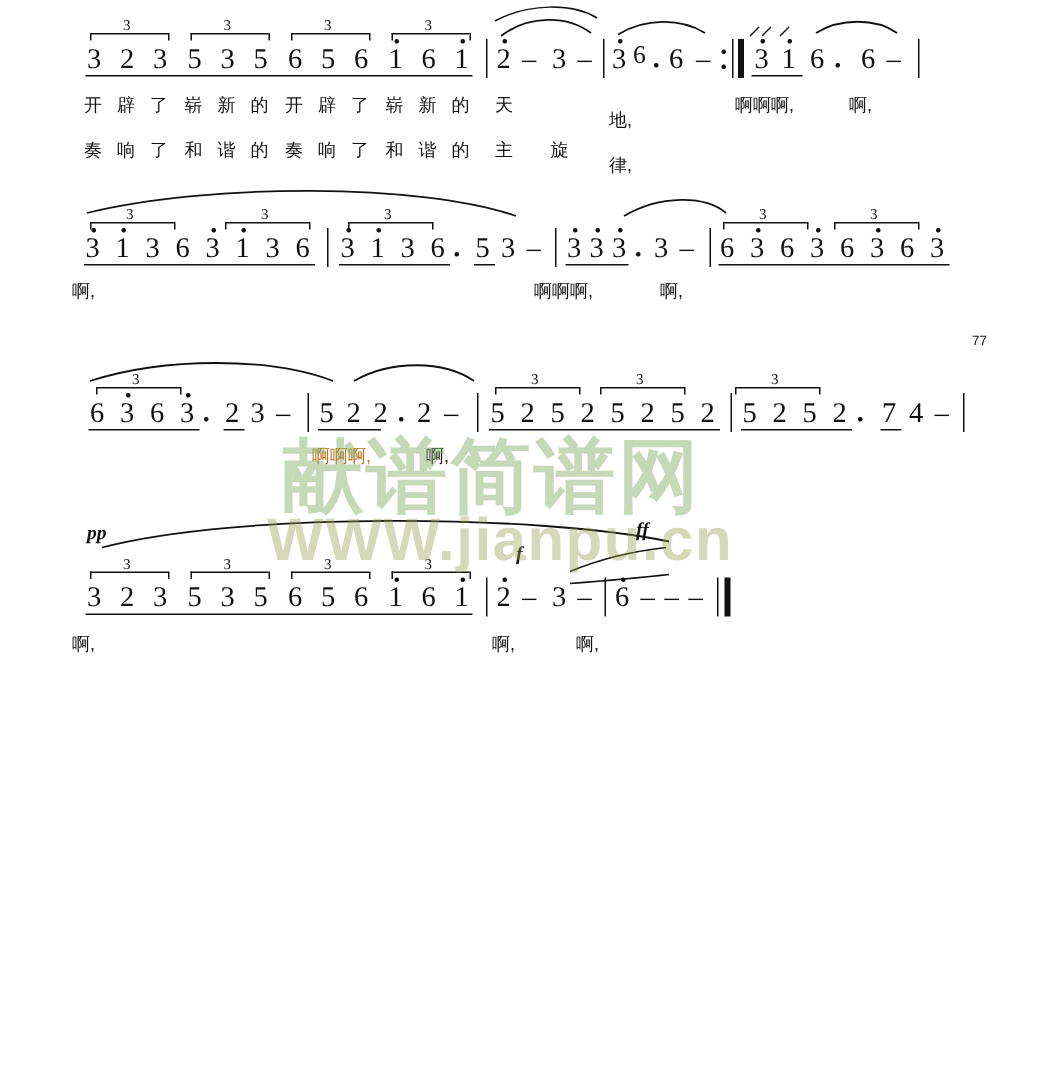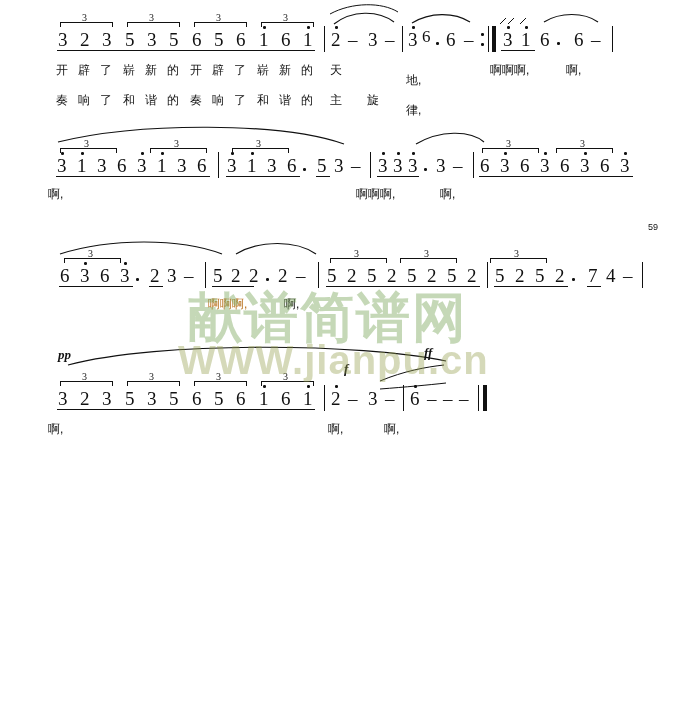--- a/index.html
+++ b/index.html
@@ -342,21 +342,21 @@
     <div class="dot" style="left:584px;top:22px;"></div>
     <div class="dot" style="left:624px;top:22px;"></div>
     <div class="hline" style="left:479px;top:46px;width:154px;"></div>
 
     <div class="lyric" style="left:48px;top:56px;">啊,</div>
     <div class="lyric" style="left:356px;top:56px;">啊啊啊,</div>
     <div class="lyric" style="left:440px;top:56px;">啊,</div>
   </div>
 
   <div class="row" style="left:0;top:240px;width:700px;height:70px;">
-    <div class="page-num" style="left:648px;top:-18px;">59</div>
+    <div class="page-num" style="left:648px;top:-18px;">77</div>
 
     <div class="hline" style="left:64px;top:18px;width:56px;"></div>
     <div class="vtick" style="left:64px;top:18px;height:5px;"></div>
     <div class="vtick" style="left:120px;top:18px;height:5px;"></div>
     <div class="triplet" style="left:88px;top:8px;">3</div>
 
     <div class="hline" style="left:330px;top:18px;width:56px;"></div>
     <div class="vtick" style="left:330px;top:18px;height:5px;"></div>
     <div class="vtick" style="left:386px;top:18px;height:5px;"></div>
     <div class="triplet" style="left:354px;top:8px;">3</div>

